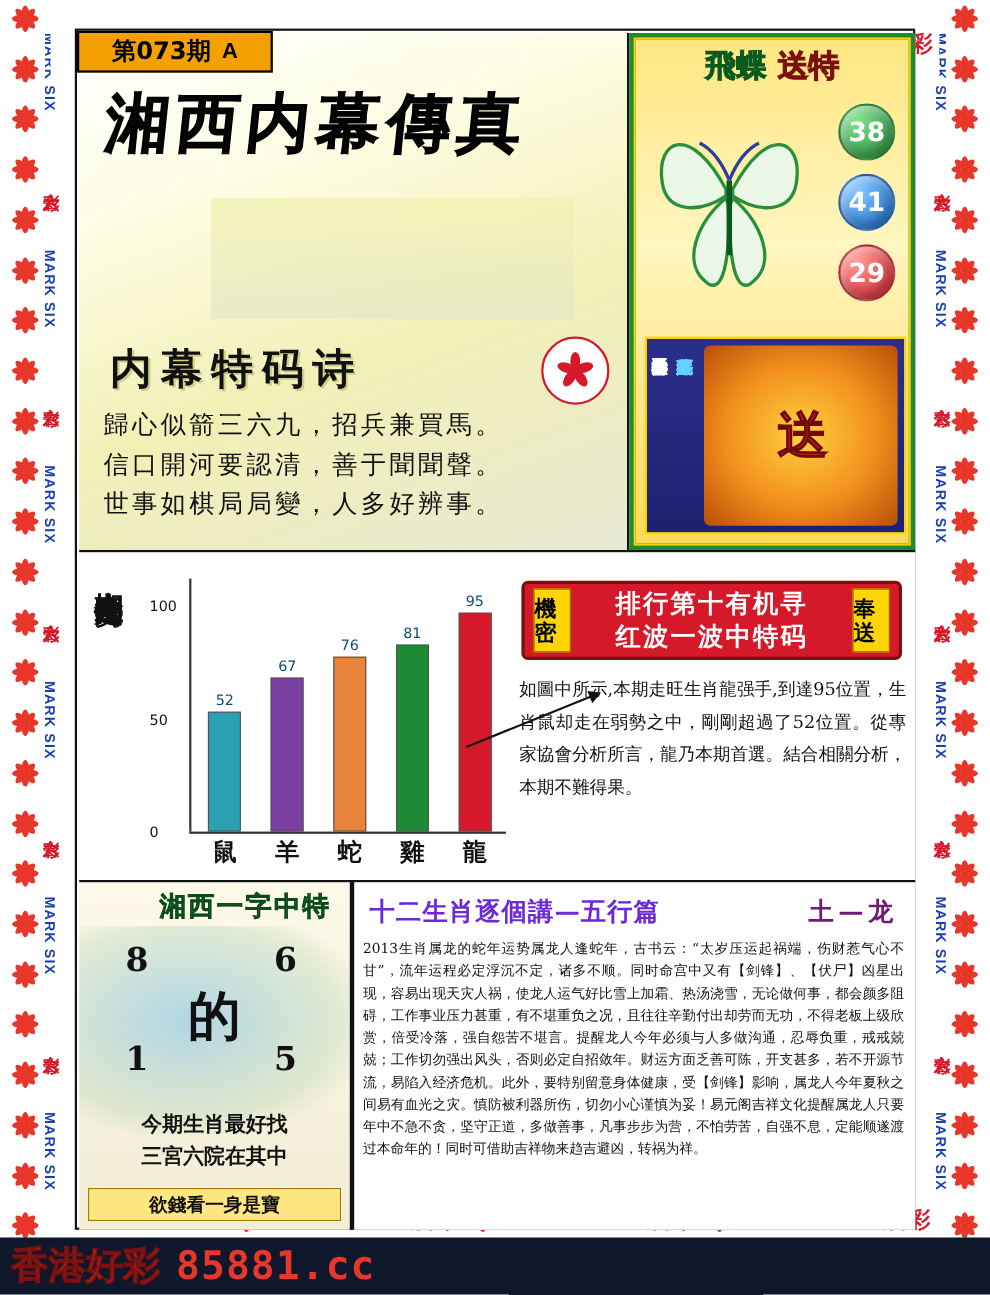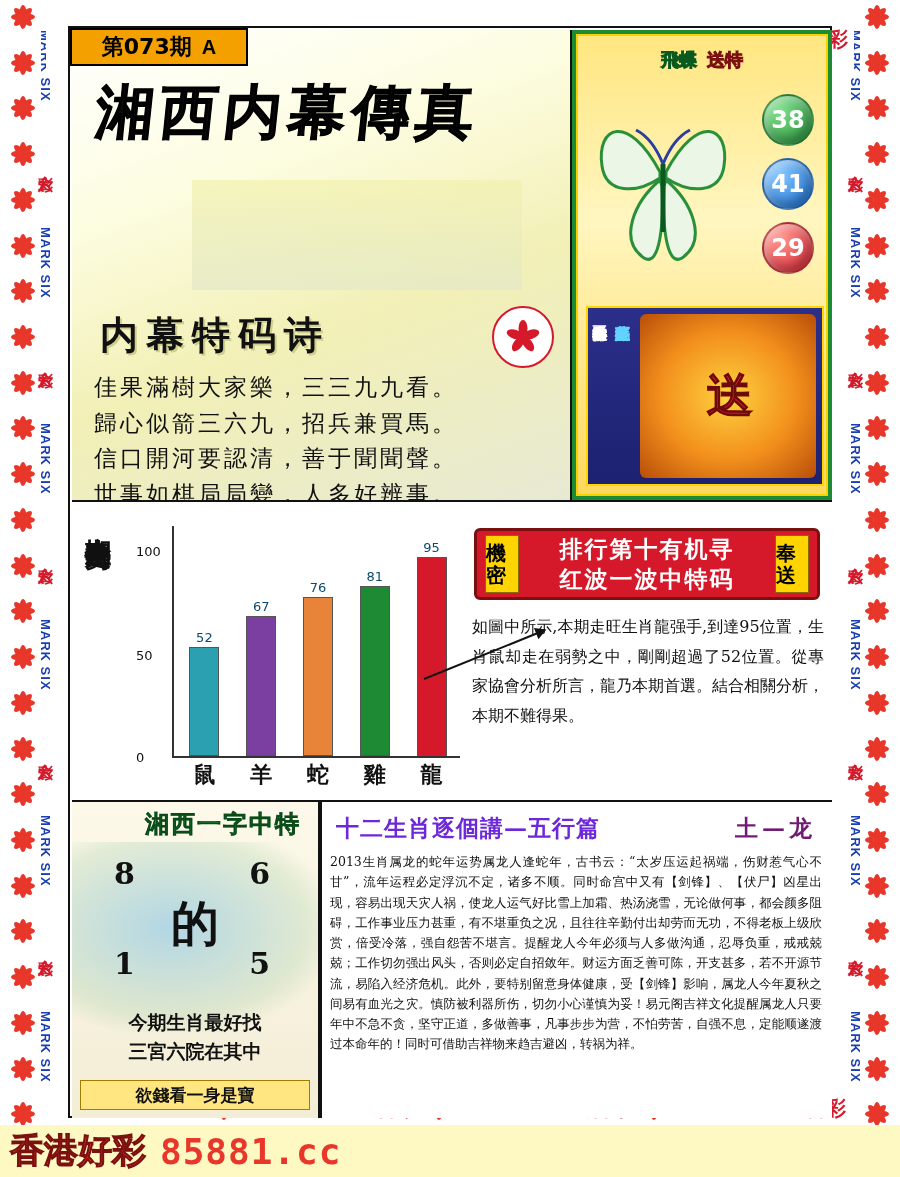--- a/index.html
+++ b/index.html
@@ -74,21 +74,21 @@
   
   .bottom-strip {
     position:absolute; left:46px; bottom:52px; width:808px; height:34px;
     background:#ffffff;
     display:flex; align-items:center; justify-content:flex-end;
     gap:10px; padding-right:8px; overflow:hidden;
   }
 
   .footer-banner {
     position:absolute; left:0; bottom:0; width:900px; height:52px;
-    background:#fef9c3;
+    background:#0f172a;
     display:flex; align-items:center; gap:14px; padding-left:10px;
   }
   .footer-cn {
     font-family:"DejaVu Sans", sans-serif;
     font-size:34px; font-weight:bold; color:#e8362a;
     -webkit-text-stroke:1px #7a1010;
   }
   .footer-url {
     font-family:"DejaVu Sans Mono", monospace;
     font-size:36px; font-weight:bold; color:#e8362a;
@@ -172,21 +172,21 @@
   }
   .rc-inner {
     position:absolute; left:4px; top:4px; right:4px; bottom:4px;
     background:linear-gradient(180deg,#ffe680 0%,#fff6c0 40%,#ffd95e 100%);
     border:2px solid #f7d100;
   }
   .rc-header {
     position:absolute; left:0; top:0; width:100%; height:48px;
     display:flex; align-items:center; justify-content:center; gap:10px;
     font-family:"DejaVu Serif", serif;
-    font-size:18px; font-weight:bold;
+    font-size:28px; font-weight:bold;
   }
   .rc-header .g { color:#1f8a34; -webkit-text-stroke:1px #0a5a20;}
   .rc-header .r { color:#d6192a; -webkit-text-stroke:1px #7a1010;}
   .butterfly {
     position:absolute; left:10px; top:46px; width:150px; height:200px;
   }
   .ball-col {
     position:absolute; right:12px; top:58px;
     display:flex; flex-direction:column; gap:12px;
   }
@@ -744,21 +744,20 @@
         <div class="petal">
           <span style="transform:translate(-50%,-100%) rotate(0deg)"></span>
           <span style="transform:translate(-50%,-100%) rotate(72deg)"></span>
           <span style="transform:translate(-50%,-100%) rotate(144deg)"></span>
           <span style="transform:translate(-50%,-100%) rotate(216deg)"></span>
           <span style="transform:translate(-50%,-100%) rotate(288deg)"></span>
         </div>
       </div>
 
       <div class="poem">
-        <div>佳果滿樹大家樂，三三九九看。</div>
         <div>歸心似箭三六九，招兵兼買馬。</div>
         <div>信口開河要認清，善于聞聞聲。</div>
         <div>世事如棋局局變，人多好辨事。</div>
       </div>
     </div>
 
     <div class="right-col">
       <div class="rc-inner">
         <div class="rc-header">
           <span class="g">飛蝶</span>

